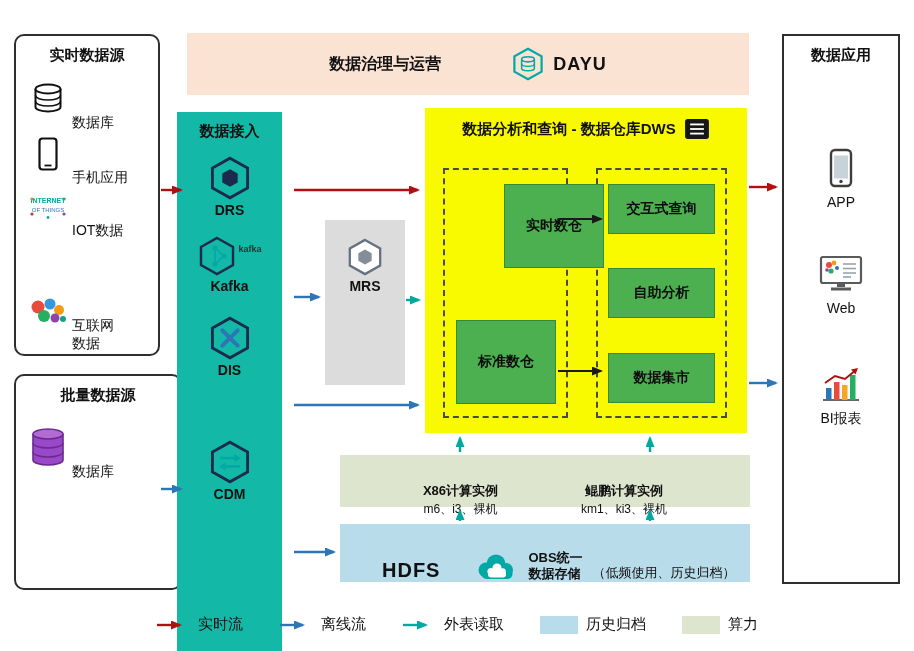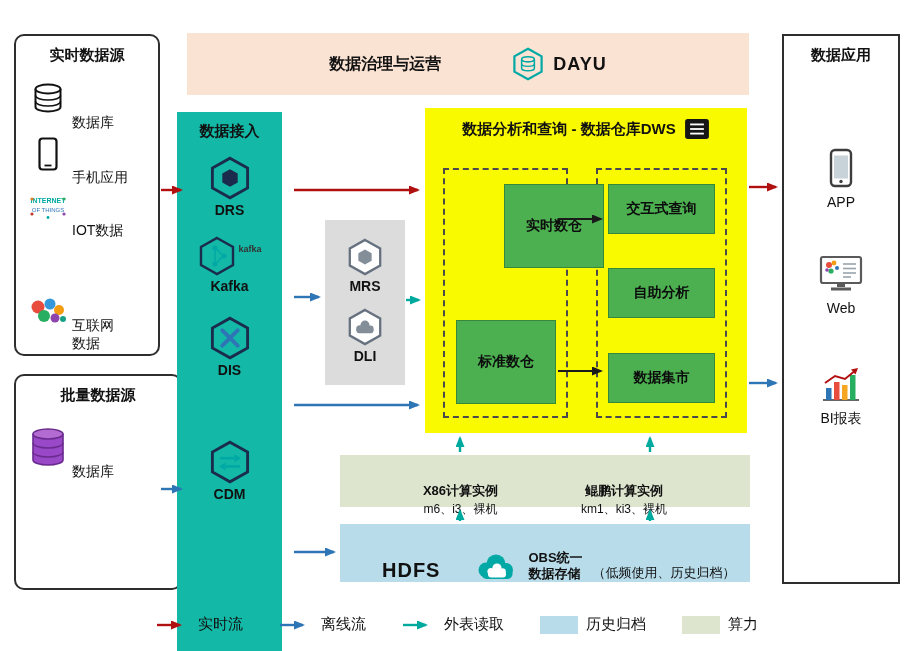--- a/index.html
+++ b/index.html
@@ -204,32 +204,20 @@
     </div>
   </div>
 
   <div class="mid-box">
     <div class="svc" style="top:18px;">
       <svg width="38" height="38" viewBox="0 0 40 40">
         <polygon points="20,2 36,11 36,29 20,38 4,29 4,11" fill="#fff" stroke="#667180" stroke-width="2.4"></polygon>
         <polygon points="20,12 27,16 27,24 20,28 13,24 13,16" fill="#848e99"></polygon>
       </svg>
       <span class="svc-label">MRS</span>
-    </div>
-    <div class="svc" style="top:88px;">
-      <svg width="38" height="38" viewBox="0 0 40 40">
-        <polygon points="20,2 36,11 36,29 20,38 4,29 4,11" fill="#fff" stroke="#667180" stroke-width="2.4"></polygon>
-        <g fill="#848e99">
-          <circle cx="14.5" cy="22" r="3.8"></circle>
-            <circle cx="20" cy="18" r="4.8"></circle>
-            <circle cx="25.5" cy="22" r="3.6"></circle>
-          <rect x="11" y="21" width="18" height="5.5" rx="2.7"></rect>
-        </g>
-      </svg>
-      <span class="svc-label">DLI</span>
     </div>
   </div>
 
   <div class="dws-box">
     <div class="dws-title">
       <span>数据分析和查询 - 数据仓库DWS</span>
       <svg width="26" height="22" viewBox="0 0 28 24">
         <rect x="1" y="1" width="26" height="22" rx="3" fill="#161616"></rect>
         <line x1="6.5" y1="7" x2="21.5" y2="7" stroke="#fff" stroke-width="2"></line>
         <line x1="6.5" y1="12" x2="21.5" y2="12" stroke="#fff" stroke-width="2"></line>

